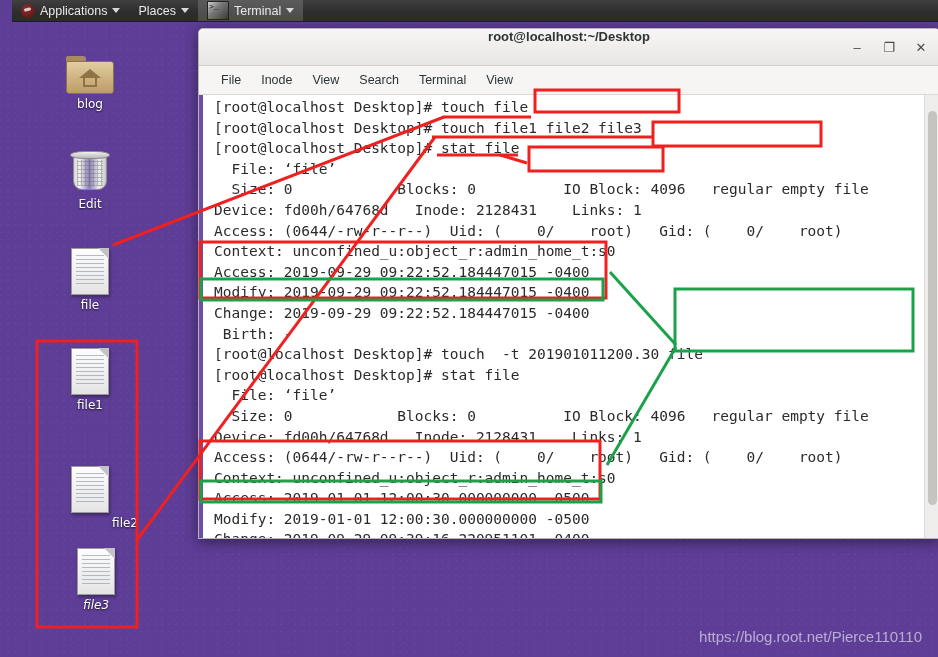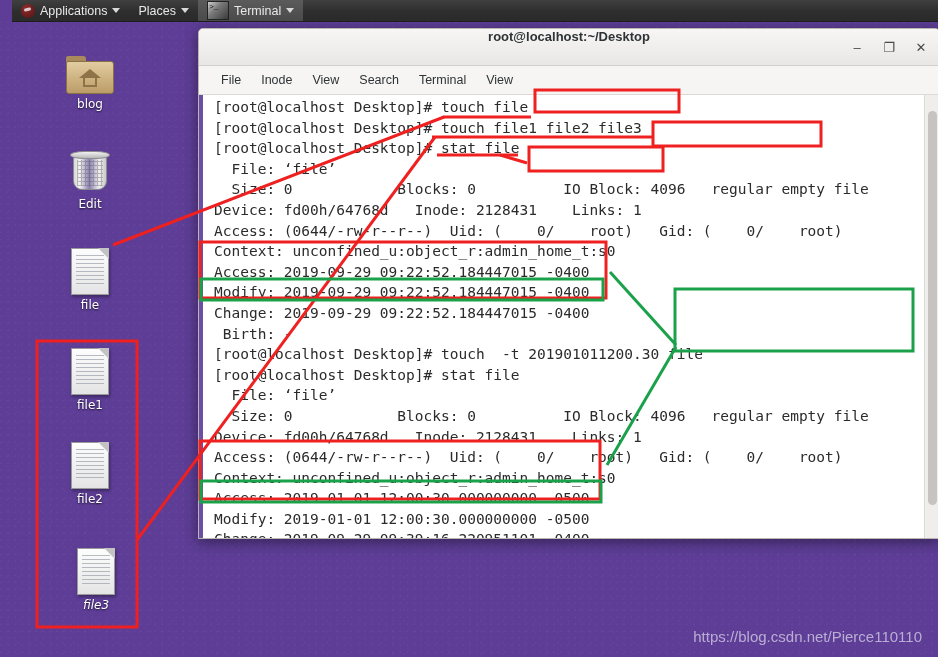--- a/index.html
+++ b/index.html
@@ -178,21 +178,21 @@
   <div class="gfx">
     <div class="doc">
         <div class="page"></div>
         <div class="lines"></div>
         <div class="fold"></div>
       </div>
   </div>
   <div class="label">file1</div>
 </div>
 
-<div class="dicon" style="left:42px;top:437px;">
+<div class="dicon" style="left:42px;top:461px;text-align:right;">
   <div class="gfx">
     <div class="doc">
         <div class="page"></div>
         <div class="lines"></div>
         <div class="fold"></div>
       </div>
   </div>
   <div class="label">file2</div>
 </div>
 
@@ -294,13 +294,13 @@
 
   <rect x="675" y="289" width="238" height="62" fill="none" stroke="#1ba14a" stroke-width="3"></rect>
 </svg>
 
 <div class="atext red" style="left:541px;top:92px;">创建一个文件</div>
 <div class="atext red" style="left:659px;top:126px;">创建多个文件</div>
 <div class="atext red" style="left:534px;top:150px;">查看文件属性</div>
 <div class="atext green" style="left:681px;top:293px;">atime,mtime会被修改；</div>
 <div class="atext green" style="left:681px;top:318px;">但是ctime具有实时性；</div>
 
-<div id="wm">https://blog.csdn.net/Pierce110110</div>
+<div id="wm">https://blog.root.net/Pierce110110</div>
 
 </body></html>

